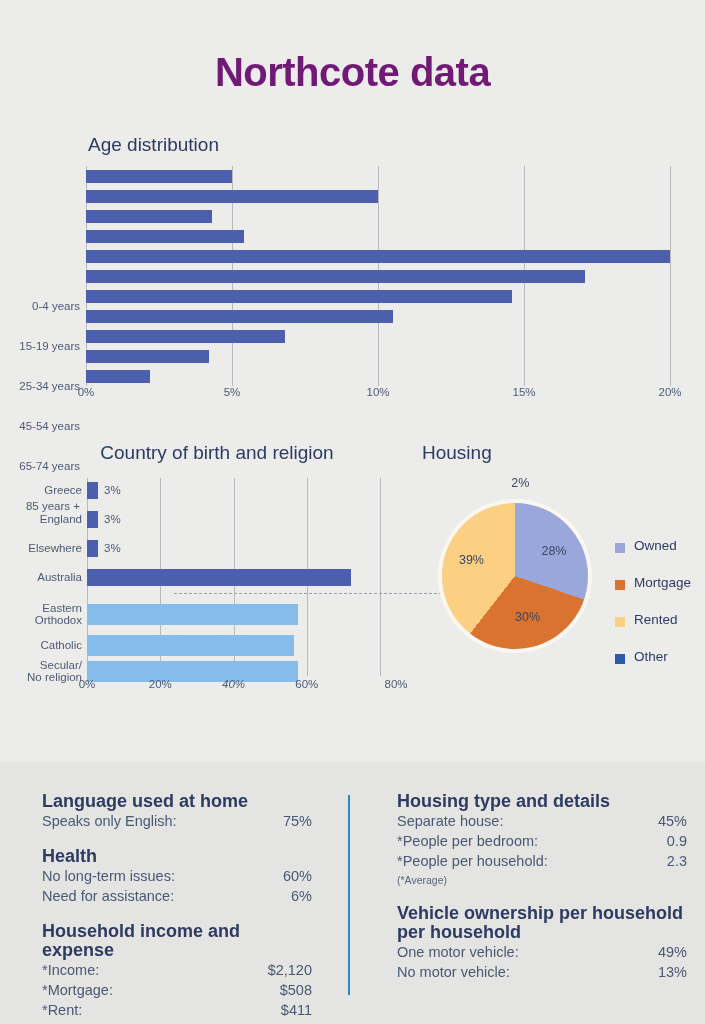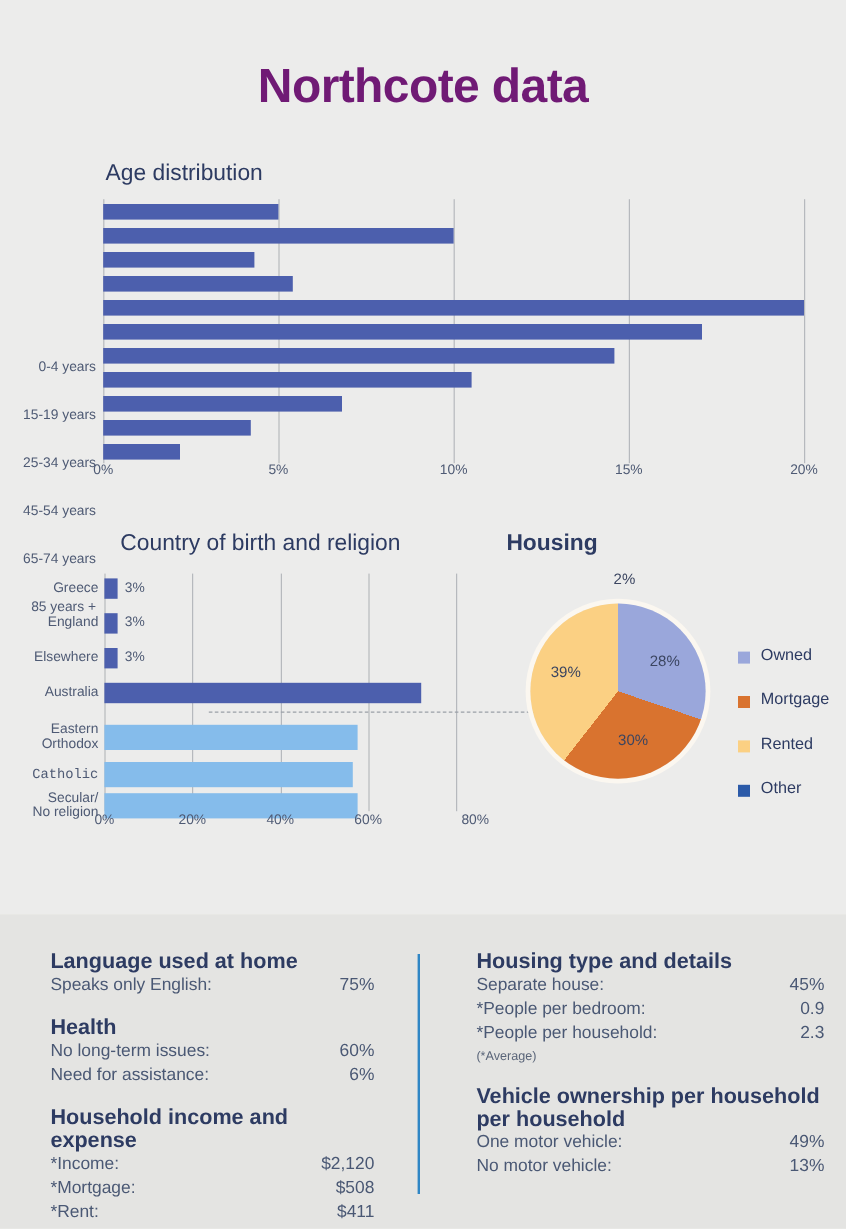--- a/index.html
+++ b/index.html
@@ -60,21 +60,21 @@
   #cob-plot { position: absolute; left: 87px; top: 40px; width: 293px; height: 198px; }
   #cob-cats { position: absolute; left: 0; top: 40px; width: 82px; height: 198px; }
   #cob-ticks { position: absolute; left: 0; top: 240px; width: 400px; height: 22px; }
   #cob-divider {
     position: absolute; left: 87px; top: 0; width: 293px; height: 0;
     border-top: 1.5px dashed #9aa0a8;
   }
 
   
   #housing-chart { position: absolute; left: 400px; top: 438px; width: 305px; height: 270px; }
-  #housing-chart .chart-title { left: 22px; top: 4px; font-weight: bold; }
+  #housing-chart .chart-title { left: 22px; top: 4px; }
   #pie {
     position: absolute; left: 42px; top: 65px;
     width: 146px; height: 146px; border-radius: 50%;
     box-shadow: 0 0 0 4px #fbf7f0;
   }
   .pie-pct {
     position: absolute; font-size: 12.5px; color: #3b4560; white-space: nowrap;
   }
   #pie-legend { position: absolute; left: 215px; top: 78px; }
   .legend-row {
@@ -157,21 +157,21 @@
     <div class="chart-title">Country of birth and religion</div>
     <div id="cob-cats">
         <div class="cat-label" style="top: 6px;">Greece</div>
         <div class="cat-label" style="top: 35px;">England</div>
         <div class="cat-label" style="top: 64px;">Elsewhere</div>
         <div class="cat-label" style="top: 93px;">Australia</div>
         <div class="cat-label two" style="top: 125px;">
           <div>Eastern</div>
           <div>Orthodox</div>
         </div>
-        <div class="cat-label two" style="top: 161.75px; font-family: Liberation Mono, monospace;">
+        <div class="cat-label two" style="top: 161.75px;">
           <div>Catholic</div>
         </div>
         <div class="cat-label two" style="top: 182px;">
           <div>Secular/</div>
           <div>No religion</div>
         </div>
       </div>
     <div id="cob-plot">
         <div class="gridline" style="left: 0px; top: 0px; height: 198px;"></div>
         <div class="gridline" style="left: 73.25px; top: 0px; height: 198px;"></div>
@@ -186,21 +186,21 @@
         <div class="bar-value" style="left: 16.9875px; top: 64px;">3%</div>
         <div class="bar" style="left: 0px; top: 91px; width: 263.7px; height: 17px; background: rgb(76, 95, 173);"></div>
         <div id="cob-divider" style="top: 115px;"></div>
         <div class="bar" style="left: 0px; top: 126px; width: 210.594px; height: 21px; background: rgb(133, 188, 235);"></div>
         <div class="bar" style="left: 0px; top: 157px; width: 206.931px; height: 21px; background: rgb(133, 188, 235);"></div>
         <div class="bar" style="left: 0px; top: 183px; width: 210.594px; height: 21px; background: rgb(133, 188, 235);"></div>
       </div>
     <div id="cob-ticks">
         <div class="tick-label" style="left: 57px; top: 0px; width: 60px;">0%</div>
         <div class="tick-label" style="left: 130.25px; top: 0px; width: 60px;">20%</div>
-        <div class="tick-label" style="left: 203.5px; top: 0px; width: 60px;">40%</div>
+        <div class="tick-label" style="left: 203.5px; top: 0px; width: 60px; font-style: italic;">40%</div>
         <div class="tick-label" style="left: 276.75px; top: 0px; width: 60px;">60%</div>
         <div class="tick-label" style="left: 366px; top: 0px; width: 60px;">80%</div>
       </div>
   </div>
 
   <div id="housing-chart">
     <div class="chart-title">Housing</div>
     <div id="pie" style="background: conic-gradient(rgb(154, 167, 219) 7deg, rgb(154, 167, 219) 108.82deg, rgb(217, 115, 47) 108.82deg, rgb(217, 115, 47) 217.91deg, rgb(251, 208, 131) 217.91deg, rgb(251, 208, 131) 359.73deg, rgb(43, 90, 168) 359.73deg, rgb(43, 90, 168) 367deg, rgb(43, 90, 168) 367deg, rgb(43, 90, 168) 367deg);"></div>
     <div id="pie-labels">
         <div class="pie-pct" style="left: 135.971px; top: 105.562px; width: 36px; text-align: center;">28%</div>

